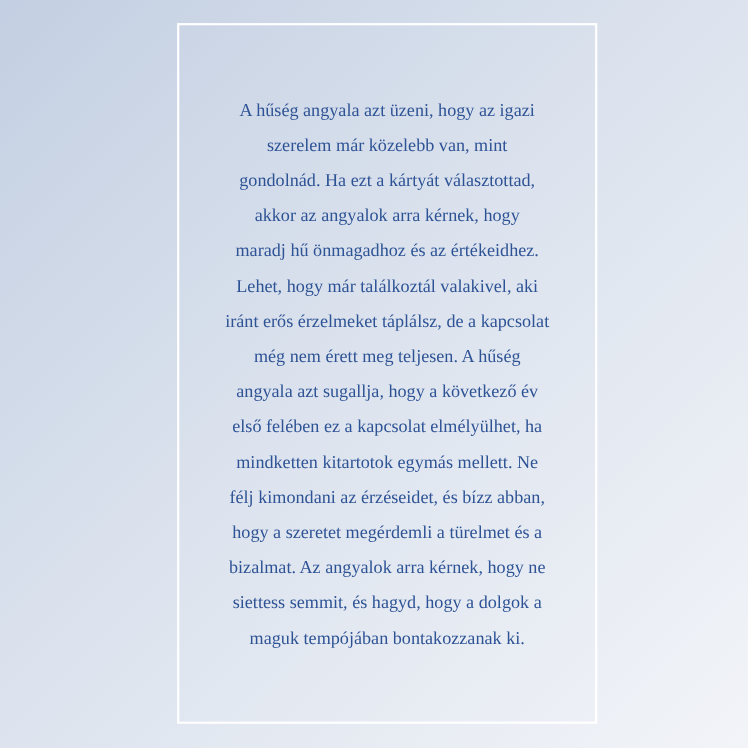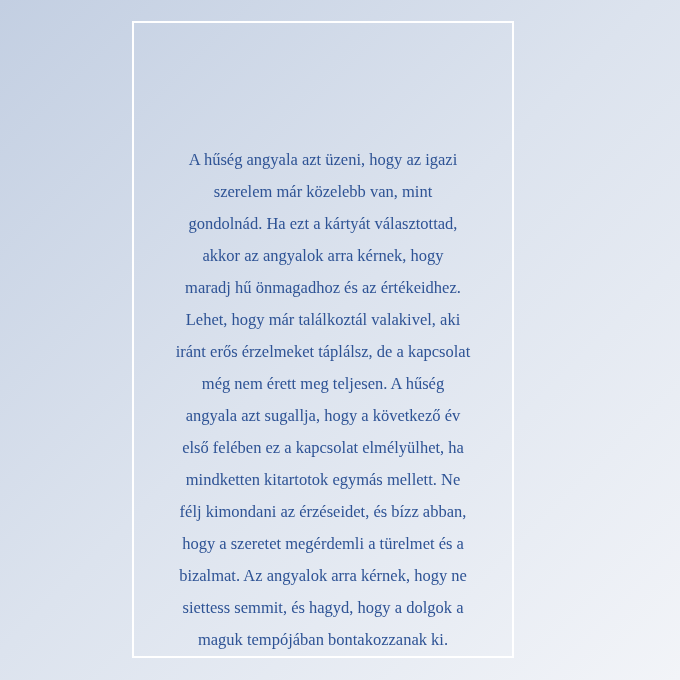--- a/index.html
+++ b/index.html
@@ -9,29 +9,29 @@
   body {
     width: 680px;
     height: 680px;
     overflow: hidden;
     background: linear-gradient(135deg, #c3cfe2 0%, #dce3ee 48%, #f2f4f8 100%);
     font-family: "Liberation Serif", serif;
     position: relative;
   }
   .quote-card {
     position: absolute;
-    left: 132px;
+    left: 161px;
     top: 21px;
     width: 382px;
     height: 637px;
     box-sizing: border-box;
     border: 2.5px solid #ffffff;
     background: transparent;
     display: flex;
-    align-items: flex-end;
+    align-items: center;
     justify-content: center;
   }
   .quote-text {
     width: 360px;
     text-align: center;
     white-space: pre-line;
     font-size: 16.5px;
     line-height: 32px;
     color: #2e5395;
     margin: 0;

